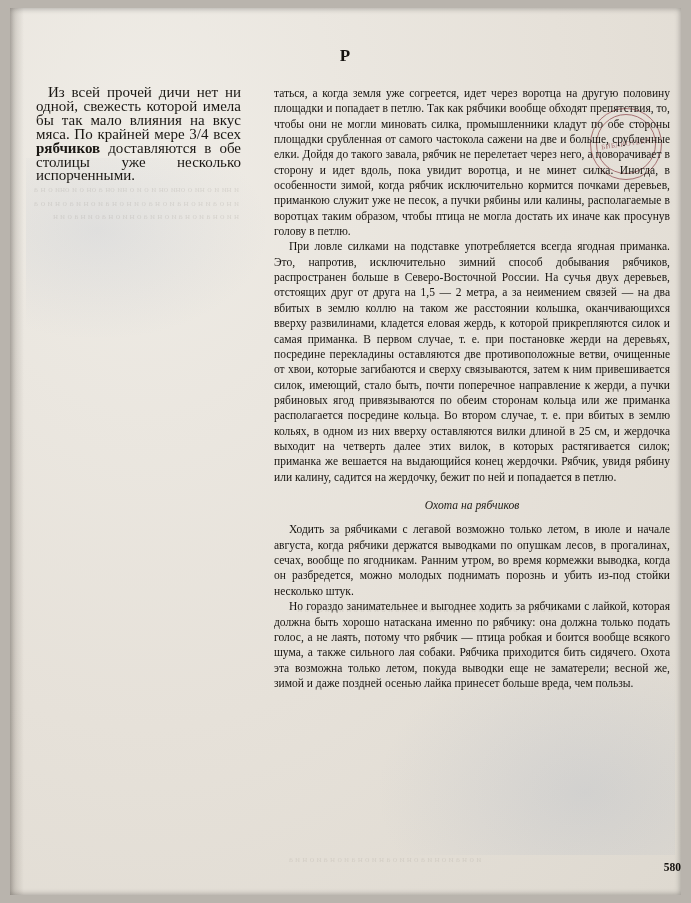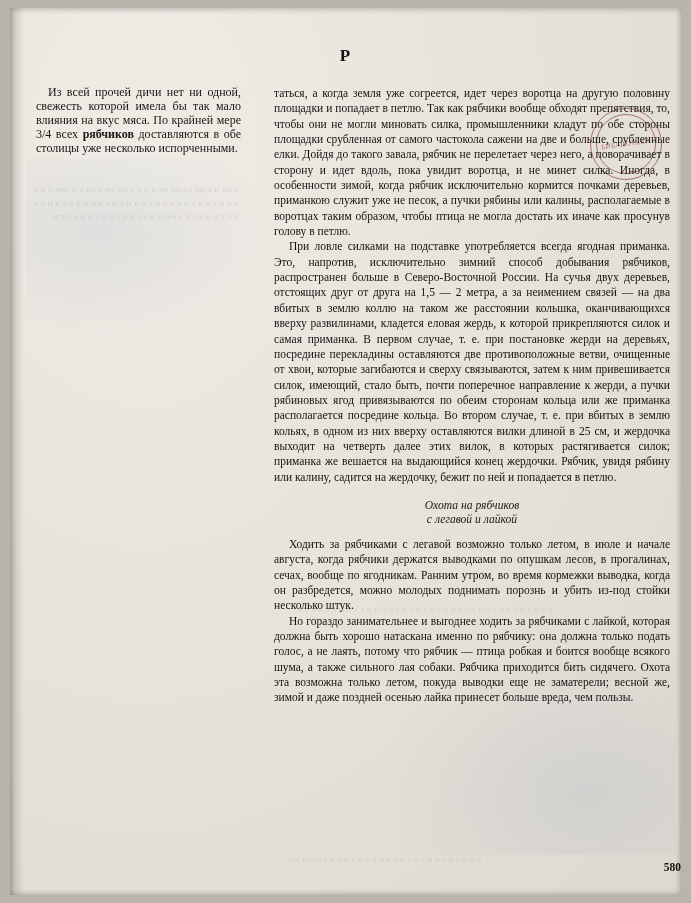--- a/index.html
+++ b/index.html
@@ -65,21 +65,21 @@
     font-size: 17px;
     font-weight: bold;
     color: #15120f;
     letter-spacing: 1px;
   }
   .col-left {
     position: absolute;
     left: 26px;
     top: 78px;
     width: 205px;
-    font-size: 12px;
+    font-size: 15px;
     line-height: 13.9px;
     text-align: justify;
     color: #1a1713;
   }
   .col-left p {
     margin: 0;
     text-indent: 12px;
   }
   .col-left b { font-weight: bold; }
   .col-right {
@@ -208,21 +208,20 @@
       <span>Из всей прочей дичи нет ни одной, свежесть которой имела бы так мало влияния на вкус мяса. По крайней мере 3/4 всех </span><b>рябчиков</b><span> доставляются в обе столицы уже несколько испорченными.</span>
     </p>
   </div>
 
   <div class="col-right">
     <p class="noindent">таться, а когда земля уже согреется, идет через воротца на другую половину площадки и попадает в петлю. Так как рябчики вообще обходят препятствия, то, чтобы они не могли миновать силка, промышленники кладут по обе стороны площадки срубленная от самого частокола сажени на две и больше, срубленные елки. Дойдя до такого завала, рябчик не перелетает через него, а поворачивает в сторону и идет вдоль, пока увидит воротца, и не минет силка. Иногда, в особенности зимой, когда рябчик исключительно кормится почками деревьев, приманкою служит уже не песок, а пучки рябины или калины, располагаемые в воротцах таким образом, чтобы птица не могла достать их иначе как просунув голову в петлю.</p>
     <p>При ловле силками на подставке употребляется всегда ягодная приманка. Это, напротив, исключительно зимний способ добывания рябчиков, распространен больше в Северо-Восточной России. На сучья двух деревьев, отстоящих друг от друга на 1,5 — 2 метра, а за неимением связей — на два вбитых в землю кол­лю на таком же расстоянии кольшка, оканчивающихся вверху развилинами, кладется еловая жердь, к которой прикрепляются силок и самая приманка. В первом случае, т. е. при постановке жерди на деревьях, посредине перекладины оставляются две противоположные ветви, очищенные от хвои, которые загибаются и сверху связываются, затем к ним привешивается силок, имеющий, стало быть, почти поперечное направление к жерди, а пучки рябиновых ягод привязываются по обеим сторонам кольца или же приманка располагается посредине кольца. Во втором случае, т. е. при вбитых в землю кольях, в одном из них вверху оставляются вилки длиной в 25 см, и жердочка выходит на четверть далее этих вилок, в которых растягивается силок; приманка же вешается на выдающийся конец жердочки. Рябчик, увидя рябину или калину, садится на жердочку, бежит по ней и попадается в петлю.</p>
 
     <div class="subhead">
       <span>Охота на рябчиков</span>
-      <span>с легавой и лайкой</span>
     </div>
 
     <p>Ходить за рябчиками с легавой возможно только летом, в июле и начале августа, когда рябчики держатся выводками по опушкам лесов, в прогалинах, сечах, вообще по ягодникам. Ранним утром, во время кормежки выводка, когда он разбредется, можно молодых поднимать порознь и убить из-под стойки несколько штук.</p>
     <p>Но гораздо занимательнее и выгоднее ходить за рябчиками с лайкой, которая должна быть хорошо натаскана именно по рябчику: она должна только подать голос, а не лаять, потому что рябчик — птица робкая и боится вообще всякого шума, а также сильного лая собаки. Рябчика приходится бить сидячего. Охота эта возможна только летом, покуда выводки еще не заматерели; весной же, зимой и даже поздней осенью лайка принесет больше вреда, чем пользы.</p>
   </div>
 
   <div class="page-number">580</div>
 </div>
 
 </body></html>

